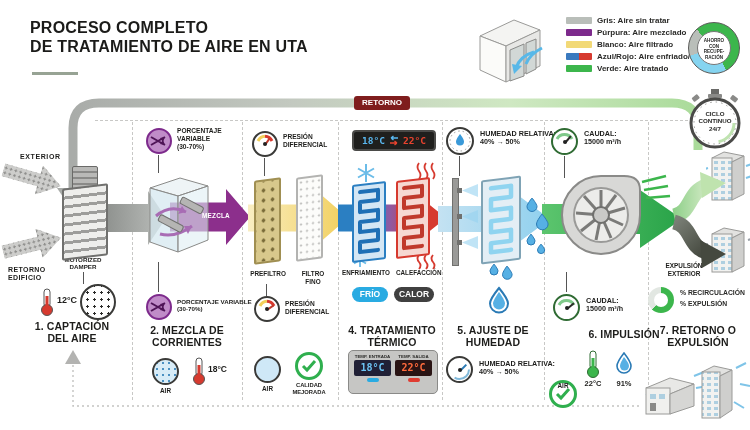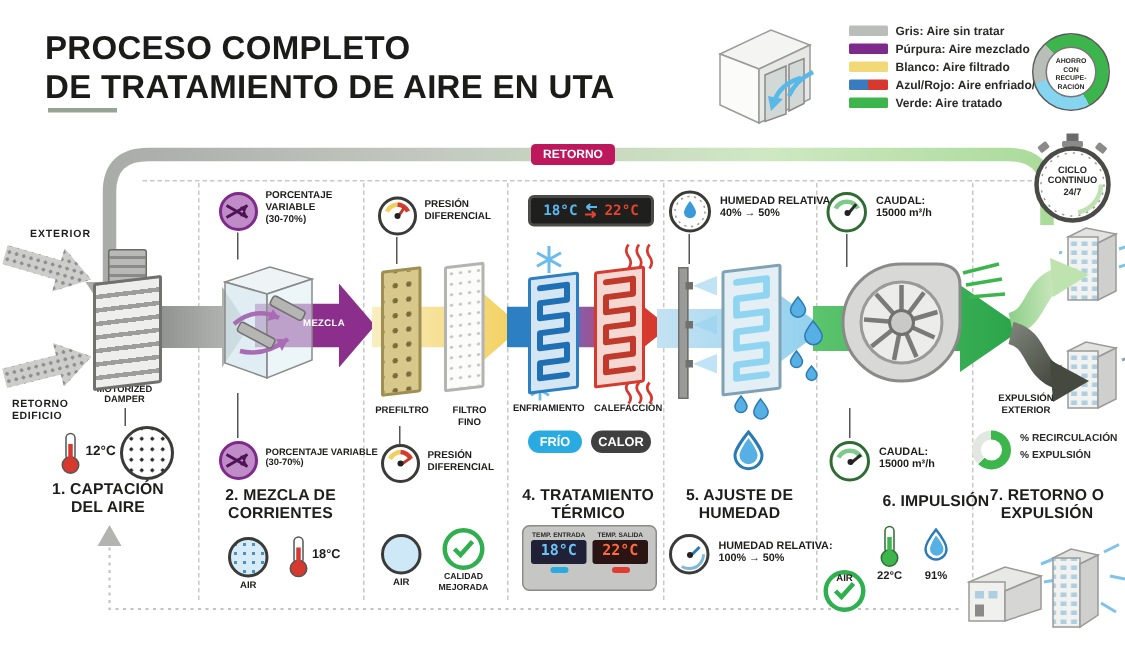--- a/index.html
+++ b/index.html
@@ -57,33 +57,33 @@
       </linearGradient>
     </defs>
   </svg>
 
   <svg class="abs" style="left:0;top:0" width="750" height="430">
     <path d="M 73 190 L 73 128 Q 73 103 99 103 L 672 103 Q 698 103 698 128 L 698 150" fill="none" stroke="url(#gradBand)" stroke-width="9"></path>
     <polygon points="57,188 89,188 73,212" fill="#a9aca9"></polygon>
     <path d="M 73 360 L 73 406 L 640 406" fill="none" stroke="#c3c3c1" stroke-width="1.4" stroke-dasharray="2 3"></path>
     <polygon points="65,364 81,364 73,350" fill="#b3b3b1"></polygon>
   </svg>
-  <div class="abs" style="left:354;top:96px;left:354px;width:56px;height:14px;background:#be185d;border-radius:3px;z-index:4">
+  <div class="abs" style="left:354;top:96px;left:354px;width:56px;height:14px;background:#7f1d1d;border-radius:3px;z-index:4">
     <div class="txt c" style="font-size:8px;color:#fff;line-height:14px">RETORNO</div>
   </div>
 
   <div class="abs dash-h" style="left:95px;top:120px;width:608px"></div>
   <div class="abs dash-v" style="left:132px;top:122px;height:278px"></div>
   <div class="abs dash-v" style="left:242px;top:122px;height:278px"></div>
   <div class="abs dash-v" style="left:338px;top:122px;height:278px"></div>
   <div class="abs dash-v" style="left:442px;top:122px;height:278px"></div>
   <div class="abs dash-v" style="left:544px;top:122px;height:278px"></div>
   <div class="abs dash-v" style="left:648px;top:122px;height:278px"></div>
 
-  <div class="abs txt" style="left:30px;top:19px;font-size:22px;letter-spacing:.2px;color:#1b1b19">PROCESO COMPLETO
+  <div class="abs txt" style="left:30px;top:19px;font-size:16px;letter-spacing:.2px;color:#1b1b19">PROCESO COMPLETO
 DE TRATAMIENTO DE AIRE EN UTA</div>
   <div class="abs" style="left:32px;top:72px;width:46px;height:3px;background:#97a394"></div>
 
   <svg class="abs" style="left:468px;top:12px" width="78" height="76">
     <polygon points="12,24 46,8 72,18 38,34" fill="#f4f4f2" stroke="#9a9a98"></polygon>
     <polygon points="12,24 38,34 38,70 12,58" fill="#fbfbf9" stroke="#9a9a98"></polygon>
     <polygon points="38,34 72,18 72,54 38,70" fill="#e7e7e5" stroke="#9a9a98"></polygon>
     <polygon points="42,38 56,32 56,64 42,69" fill="#d2d8d6" stroke="#8a8a88"></polygon>
     <polygon points="58,31 68,27 68,57 58,62" fill="#d2d8d6" stroke="#8a8a88"></polygon>
     <path d="M66 40 Q52 44 48 56" fill="none" stroke="#58b8e8" stroke-width="3"></path>
@@ -378,21 +378,21 @@
   <div class="abs txt c stepname" style="left:440px;top:324px;width:106px">5. AJUSTE DE
 HUMEDAD</div>
   <div class="abs gauge" style="left:446px;top:356px;width:27px;height:27px">
     <div class="needle" style="transform:rotate(-45deg);background:#2a7ab5"></div>
       <div class="hub"></div>
     <svg width="23" height="23" style="position:absolute;left:0;top:0">
       <circle cx="11.5" cy="11.5" r="9.5" fill="none" stroke="#7fb8d9" stroke-width="2" stroke-dasharray="20 40"></circle>
     </svg>
   </div>
   <div class="abs txt" style="left:479px;top:360px;font-size:7.2px">HUMEDAD RELATIVA:
-100% → 50%</div>
+40% → 50%</div>
 
   <div class="abs gauge" style="left:551px;top:128px;width:27px;height:27px;z-index:3;border-color:#2f6b33">
     <svg width="23" height="23" style="position:absolute;left:0;top:0">
       <path d="M4 9 A8.5 8.5 0 0 1 19 9" fill="none" stroke="#7fc98a" stroke-width="3"></path>
     </svg>
     <div class="needle" style="transform:rotate(-50deg);background:#2a2a28"></div>
       <div class="hub"></div>
   </div>
   <div class="abs txt" style="left:584px;top:130px;font-size:7.2px">CAUDAL:
 15000 m³/h</div>

